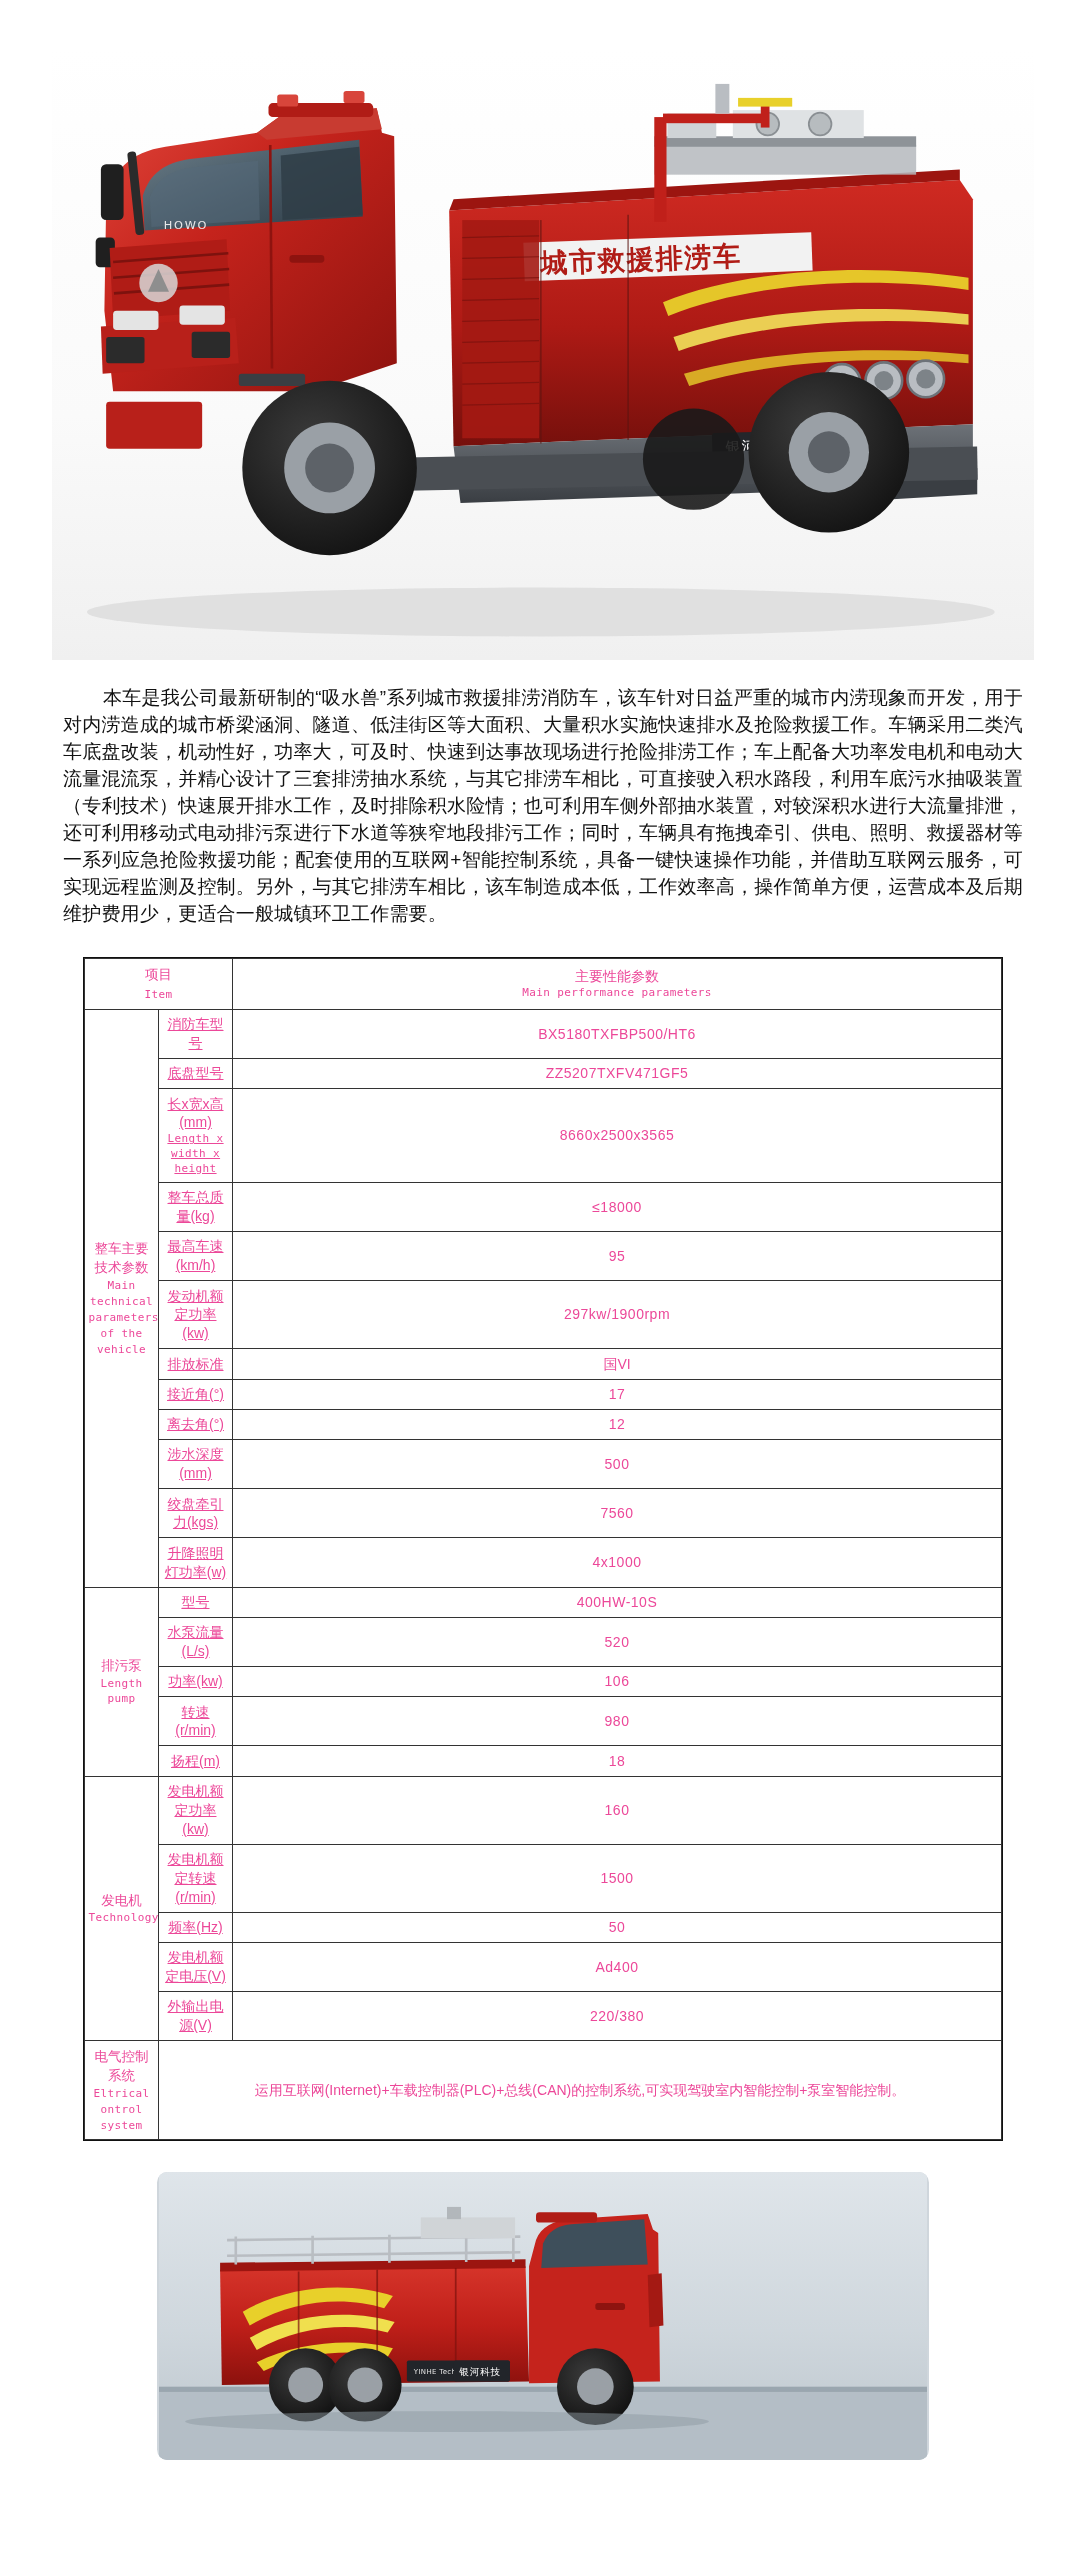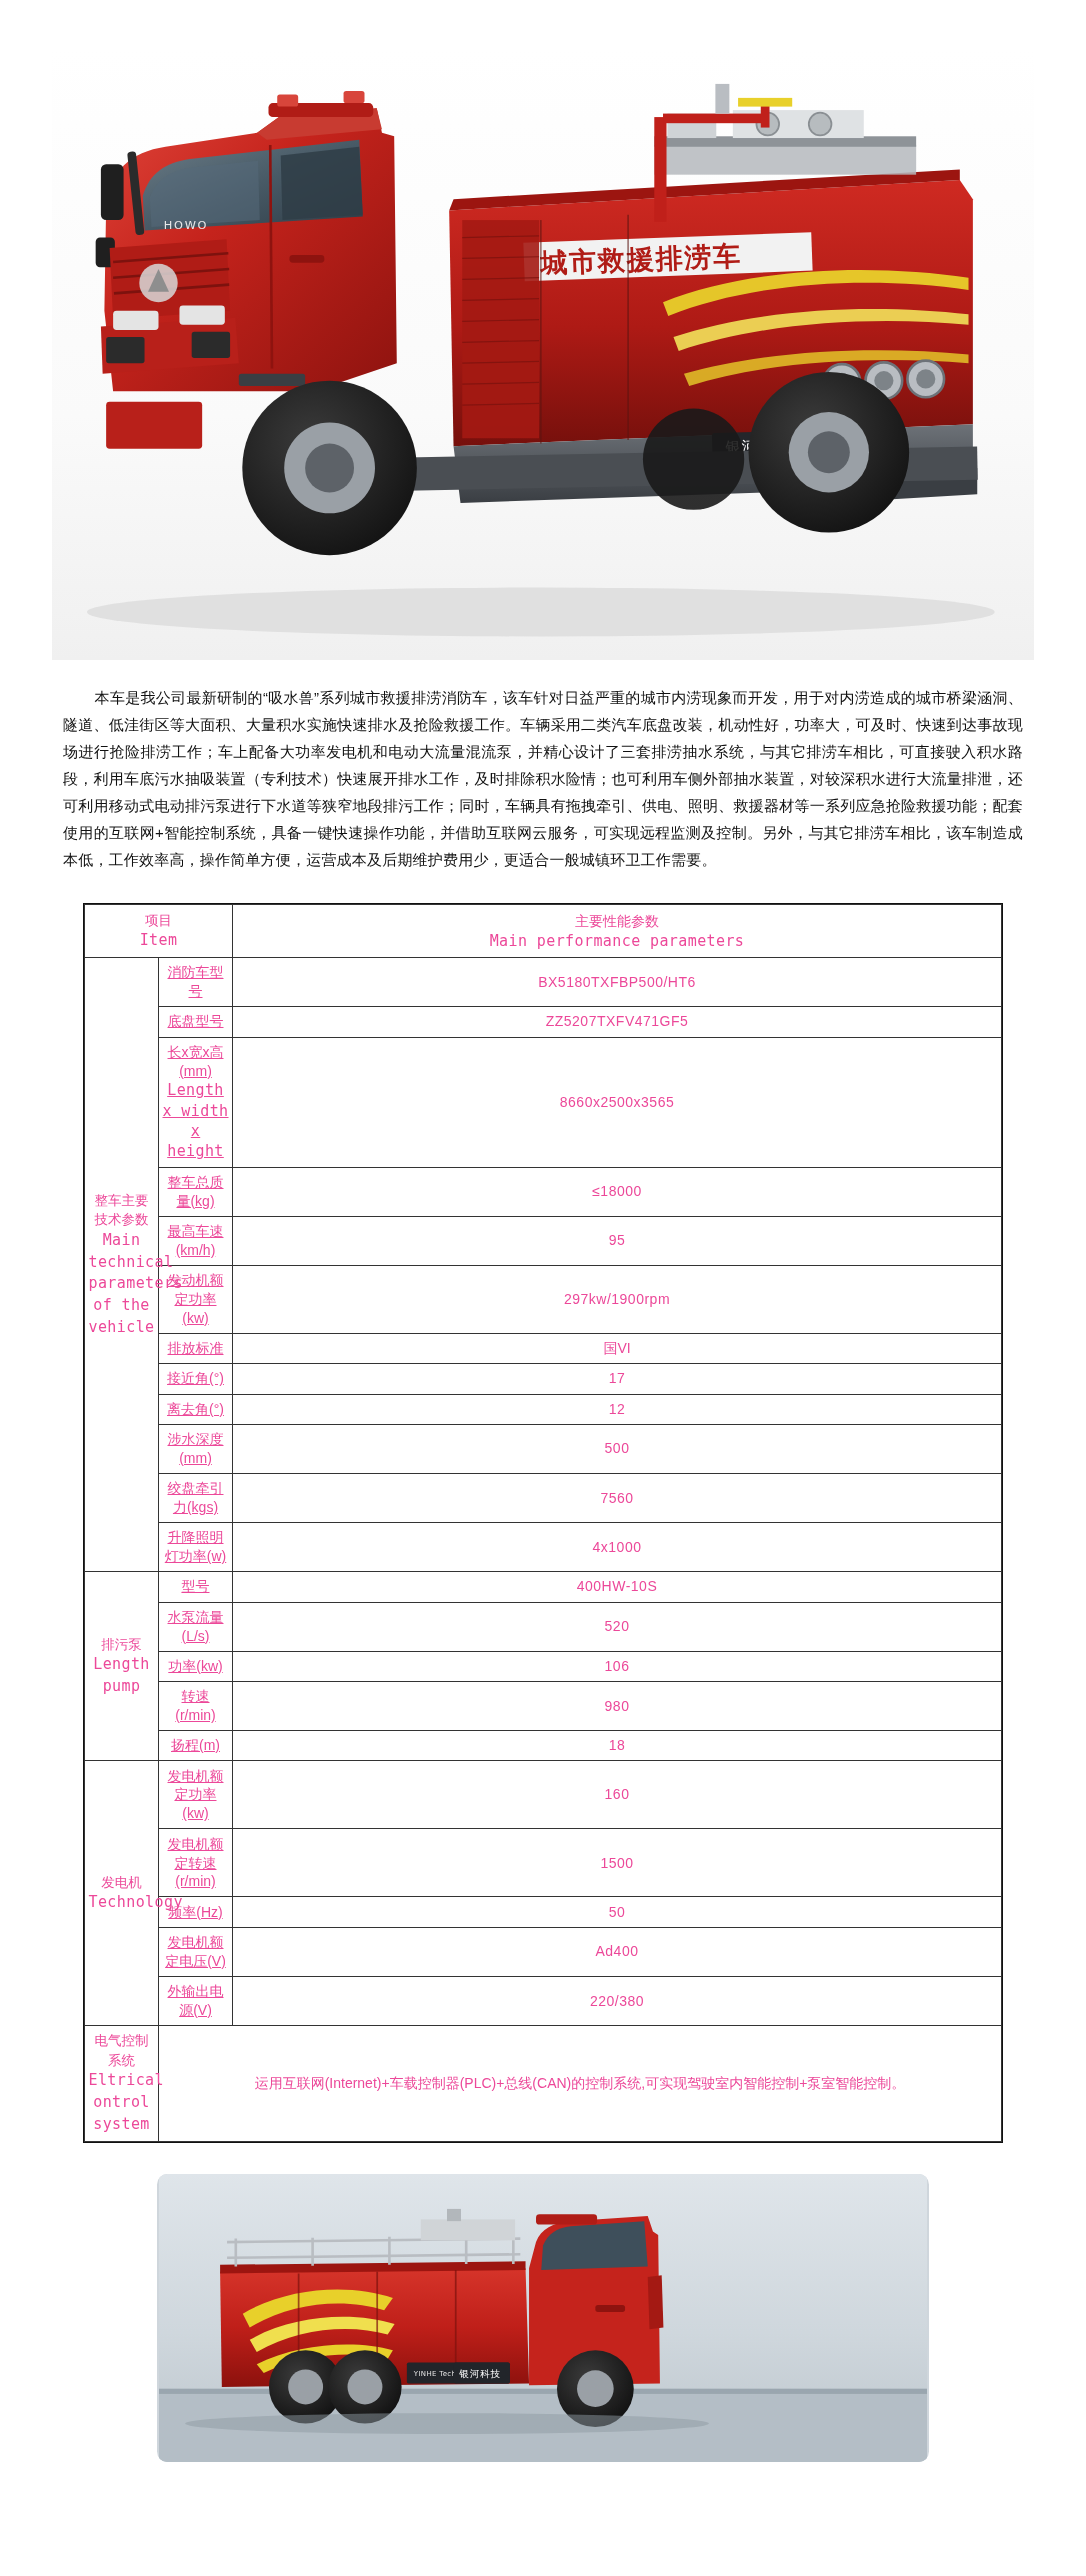--- a/index.html
+++ b/index.html
@@ -28,21 +28,21 @@
     height: 611px;
     position: relative;
     overflow: hidden;
     background: linear-gradient(180deg,#fdfdfd 0%, #f7f7f7 55%, #efefef 100%);
   }
   .hero-svg { display:block; width:100%; height:100%; }
 
   
   .intro {
     margin: 24.4px 63px 0 63px;
-    font-size: 15px;
+    font-size: 19px;
     line-height: 27px;
     text-align: justify;
     text-justify: inter-ideograph;
     color: #111;
     letter-spacing: 0.2px;
   }
   .intro .indent { display:inline-block; width: 2.1em; }
 
   
   .table-wrap {
@@ -74,21 +74,21 @@
     width: 297px;
     text-decoration: underline;
   }
   table.spec .val {
     width: auto;
   }
   .hdr td {
     padding: 8.7px 3.5px;
     font-size: 14.4px;
   }
-  .en { font-family: "DejaVu Sans Mono", monospace; font-size: 15px; letter-spacing: 0.4px; }
+  .en { font-family: "DejaVu Sans Mono", monospace; font-size: 11px; letter-spacing: 0.4px; }
   .mono { font-family: Liberation Sans, sans-serif; letter-spacing: 0.5px; font-size: 13.5px; }
   .left-pad {
     text-align: left;
     padding-left: 12.2px;
     padding-right: 12.2px;
     line-height: 1.6;
     font-size: 13.5px;
   }
 
   

